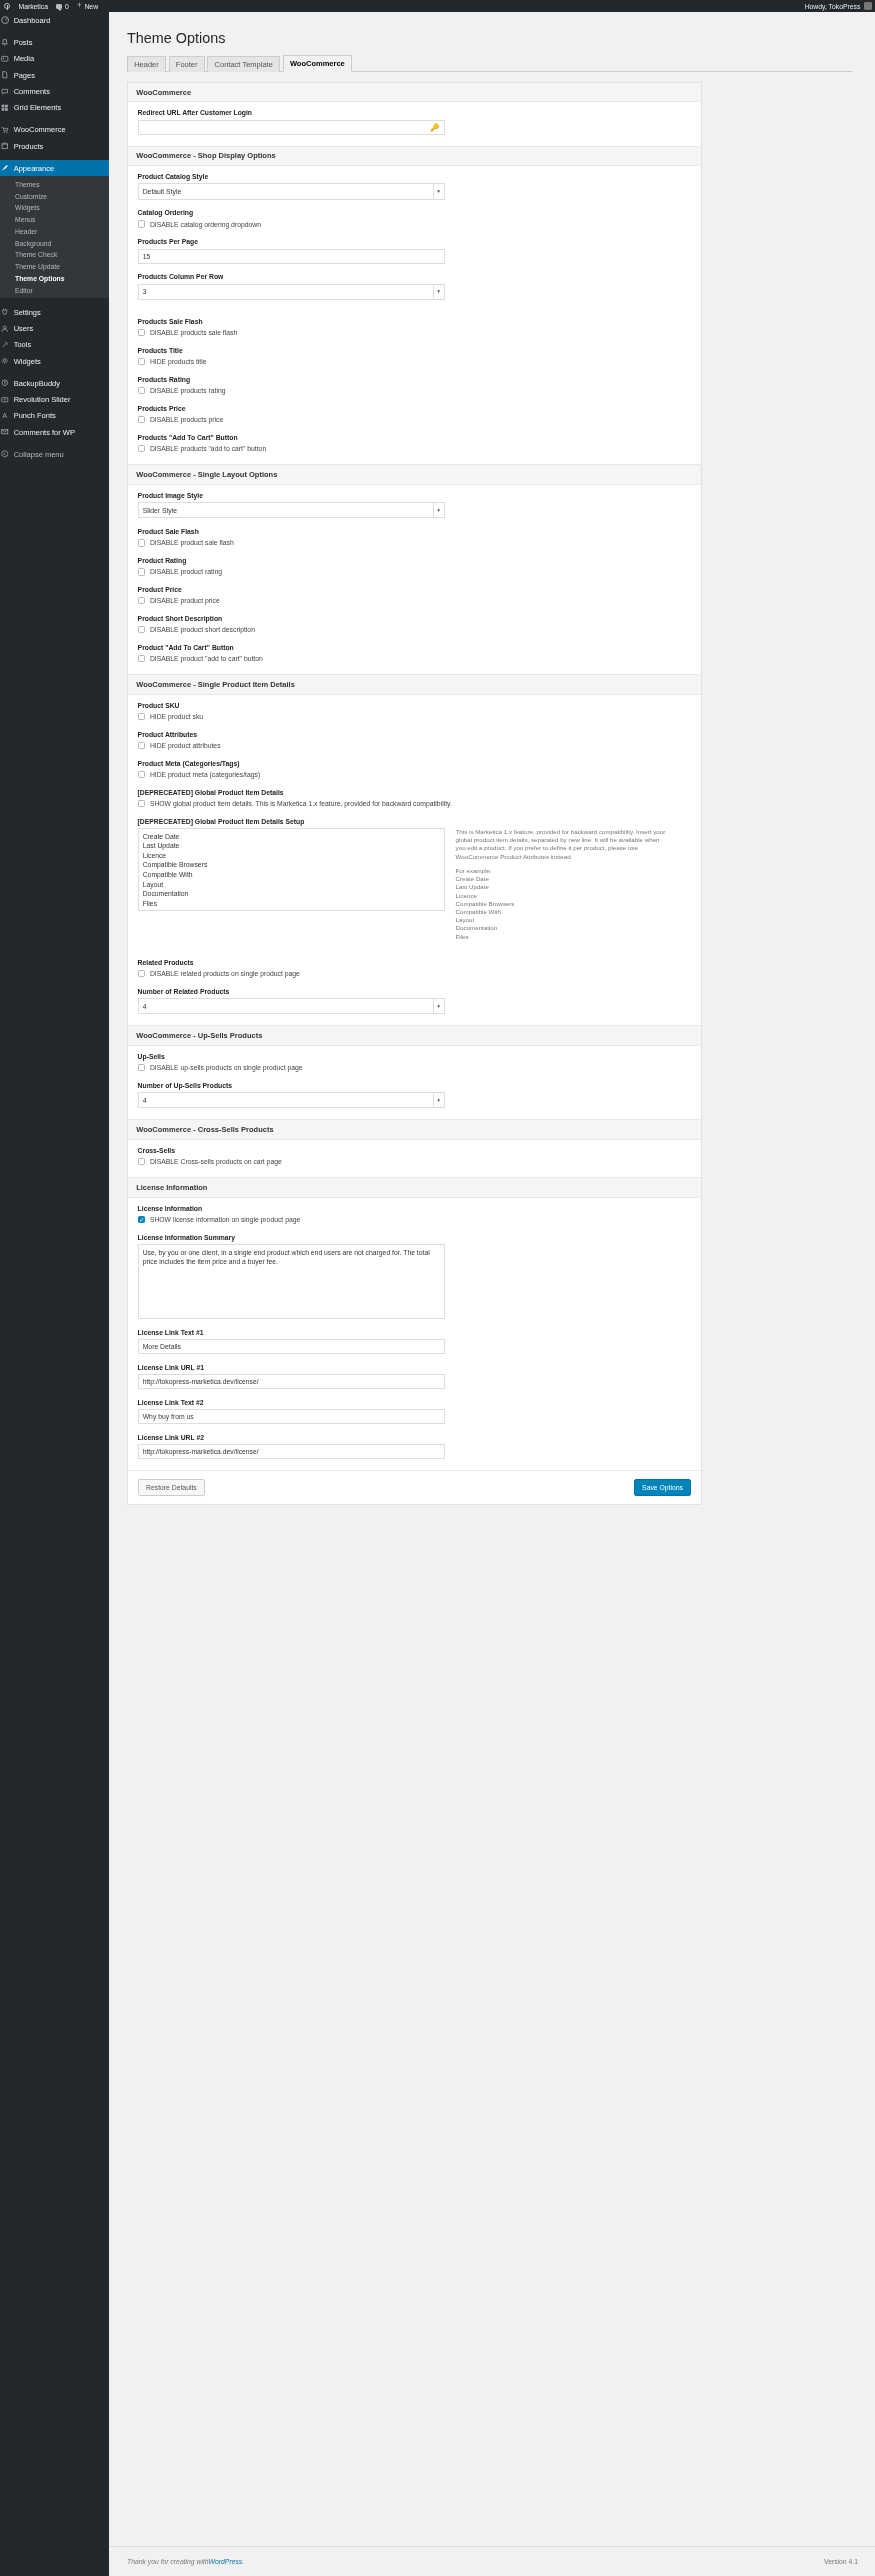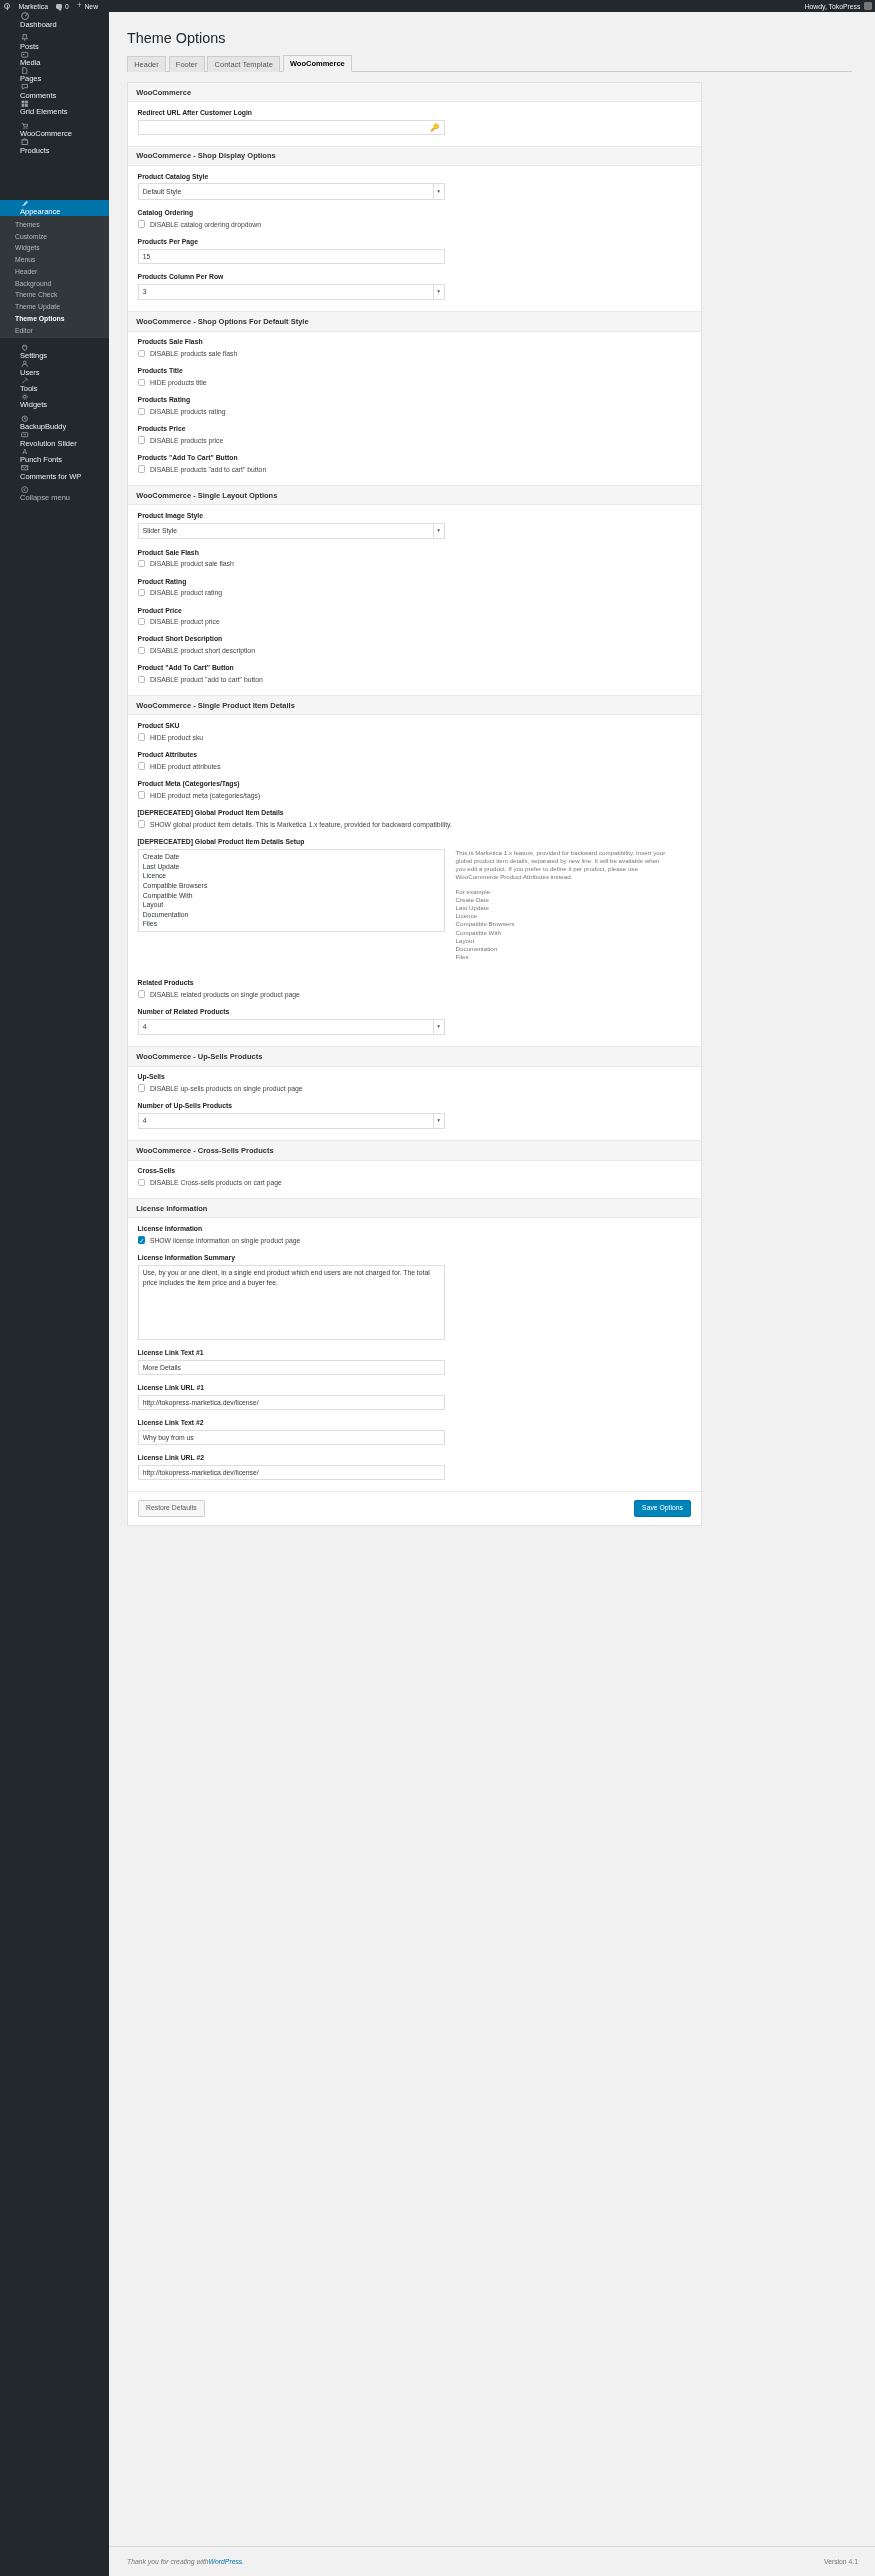--- a/index.html
+++ b/index.html
@@ -30,30 +30,30 @@
   .plus-icon { font-size:8.2px; line-height:1; color:#bbb; }
   .avatar-mini { width:8.2px; height:8.2px; background:#777; border-radius:1.4px; margin-left:3.4px; }
 
   
   #sidebar {
     position:absolute; top:12.3px; left:0; width:109px; bottom:0;
     background:#23282d;
     font-size:7.5px;
   }
   .menu-item {
-    display:flex; align-items:flex-start;
-    height:16.4px; padding-left:20px;
-    color:#eee; position:relative;flex-direction:column;
+    display:flex; align-items:center;
+    height:16.4px; padding-left:0;
+    color:#eee; position:relative;
   }
   .menu-item .mi-icon {
     width:9.6px; height:9.6px; margin-right:4.1px;
     display:flex; align-items:center; justify-content:center;
     color:#a0a5aa; font-size:6.8px;
   }
-  .menu-item.current { background:#0073aa; color:#fff;margin-top:40px; }
+  .menu-item.current { background:#0073aa; color:#fff; }
   .menu-item.current .mi-icon { color:#fff; }
   .menu-sep { height:5.5px; }
   .submenu { background:#32373c; padding:2.1px 0; }
   .submenu .sub-item {
     display:block; padding:1.4px 0 1.4px 15px;
     color:#b4b9be; font-size:6.8px; line-height:9px;
   }
   .submenu .sub-item.current { color:#fff; font-weight:bold; }
   .collapse-item { color:#b4b9be; }
 
@@ -463,21 +463,20 @@
       </div>
       <div class="field">
         <div class="field-label">Products Column Per Row</div>
         <div class="select-box">
           <span>3</span>
           <span class="arrow">▼</span>
         </div>
       </div>
     </div>
 
-    <div class="section-head">WooCommerce - Shop Options For Default Style</div>
     <div class="section-body">
       <div class="field">
         <div class="field-label">Products Sale Flash</div>
         <div class="checkbox-row">
           <span class="cbx"></span>
           <span class="cbx-label">DISABLE products sale flash</span>
         </div>
       </div>
       <div class="field">
         <div class="field-label">Products Title</div>

